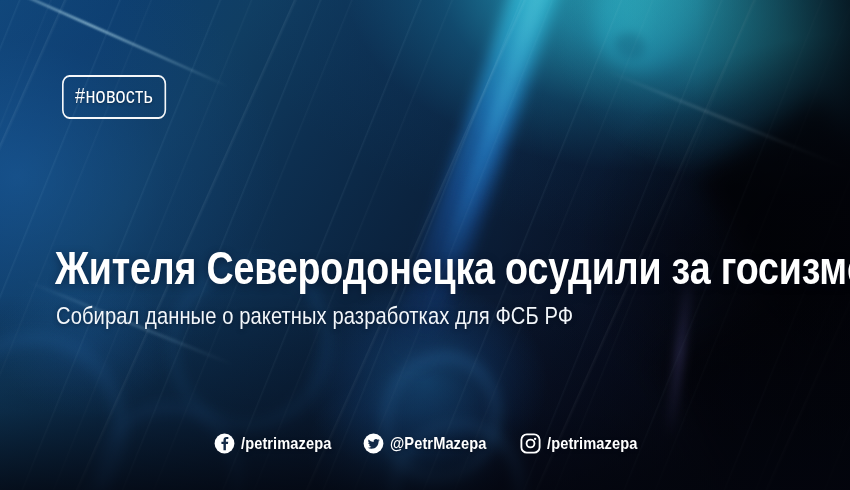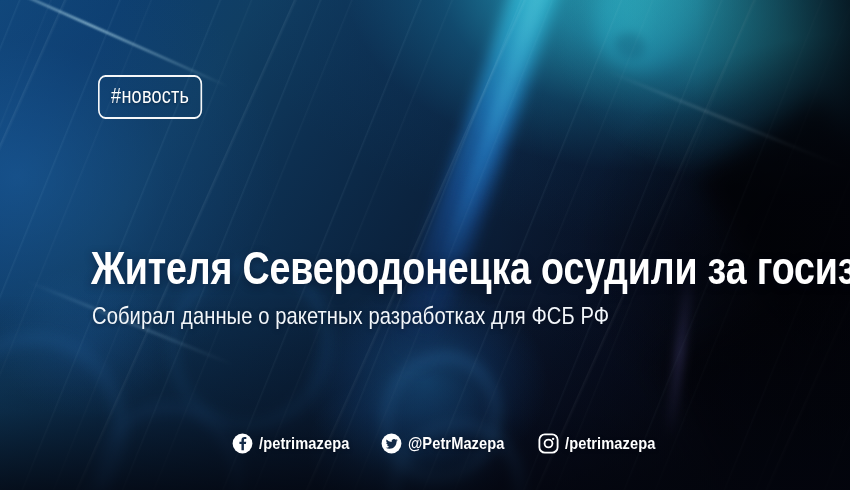--- a/index.html
+++ b/index.html
@@ -247,21 +247,20 @@
     transform: rotate(22deg);
     background: linear-gradient(to right, rgba(150,210,255,0), rgba(180,228,255,0.40), rgba(150,210,255,0));
     filter: blur(1.4px);
   }
 
   
   .content {
     position: absolute;
     inset: 0;
     z-index: 10;
-    margin-left: 36px;
   }
 
   #tag-badge {
     position: absolute;
     left: 62px;
     top: 75px;
     display: inline-flex;
     align-items: center;
     justify-content: center;
     height: 38px;

